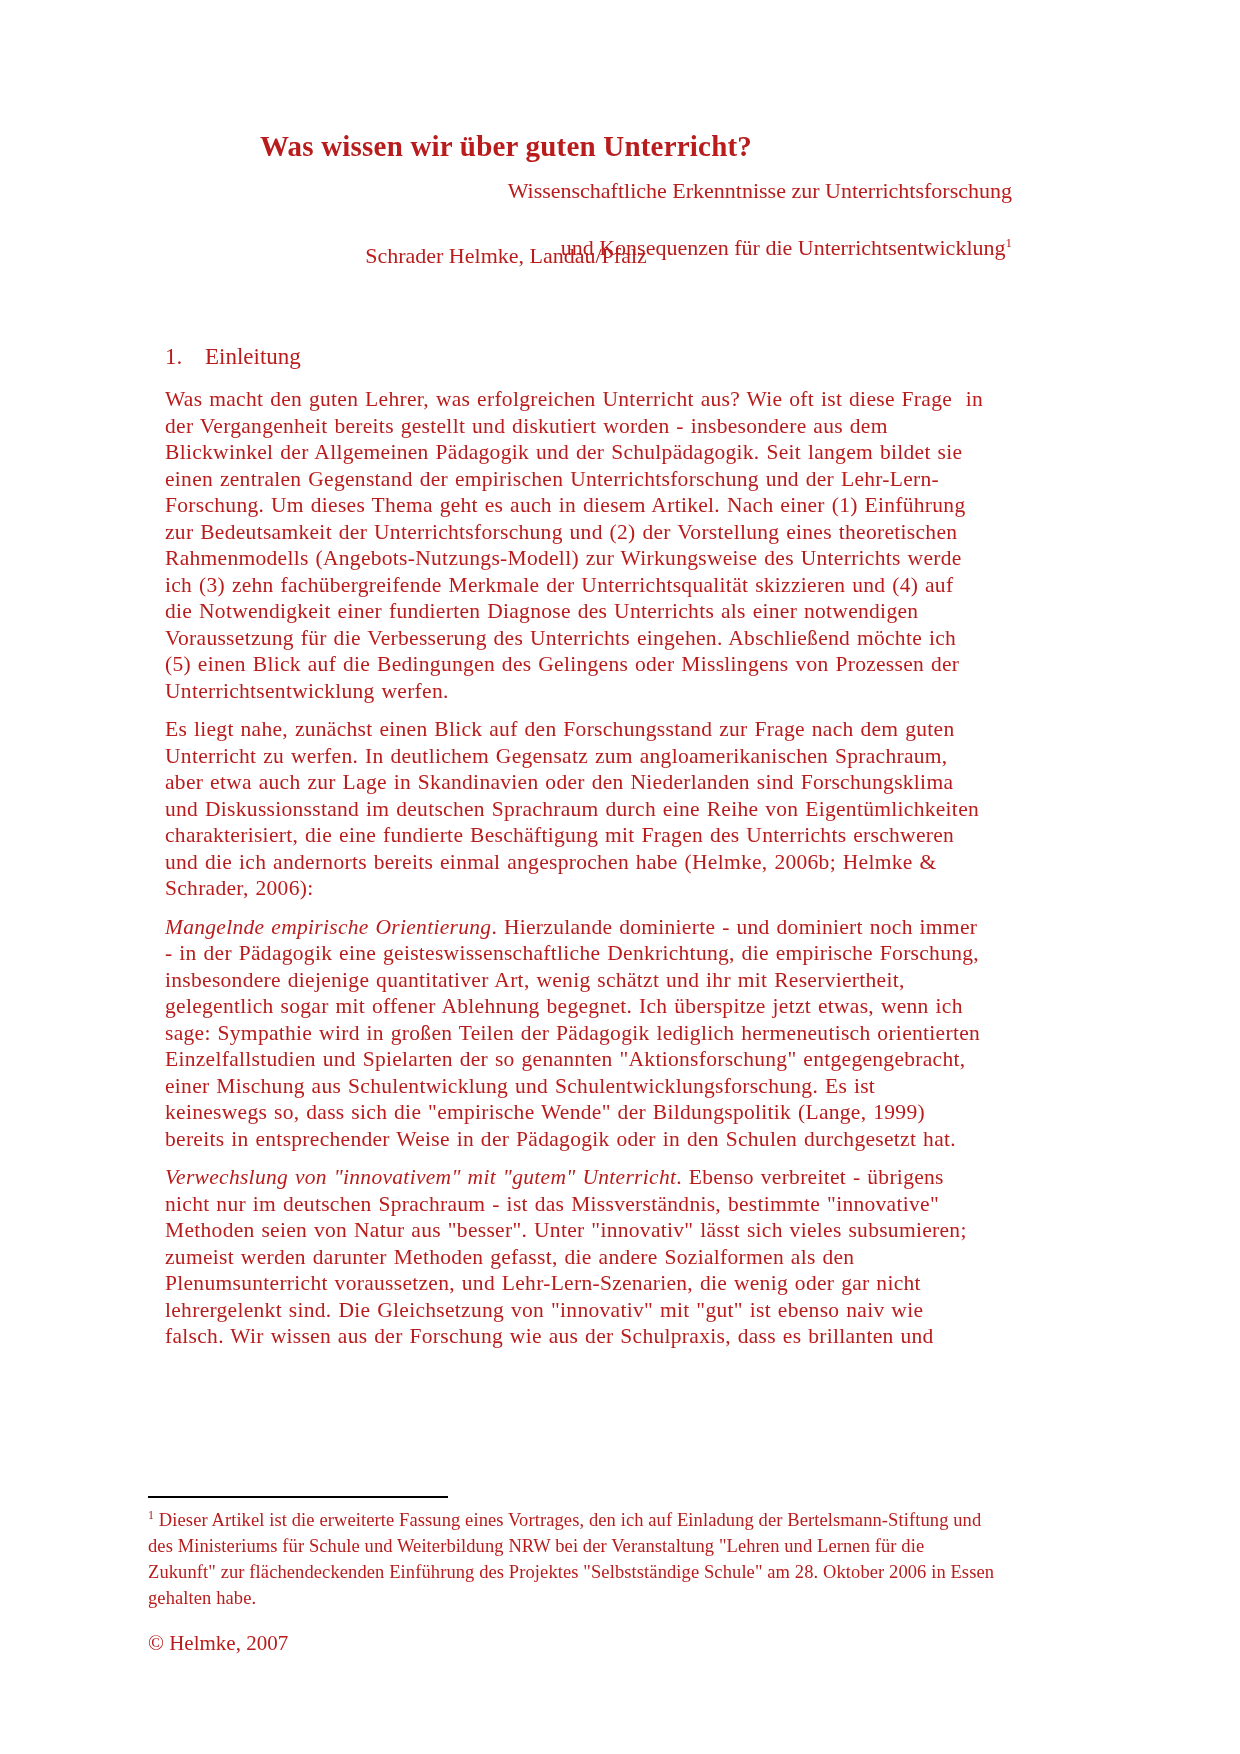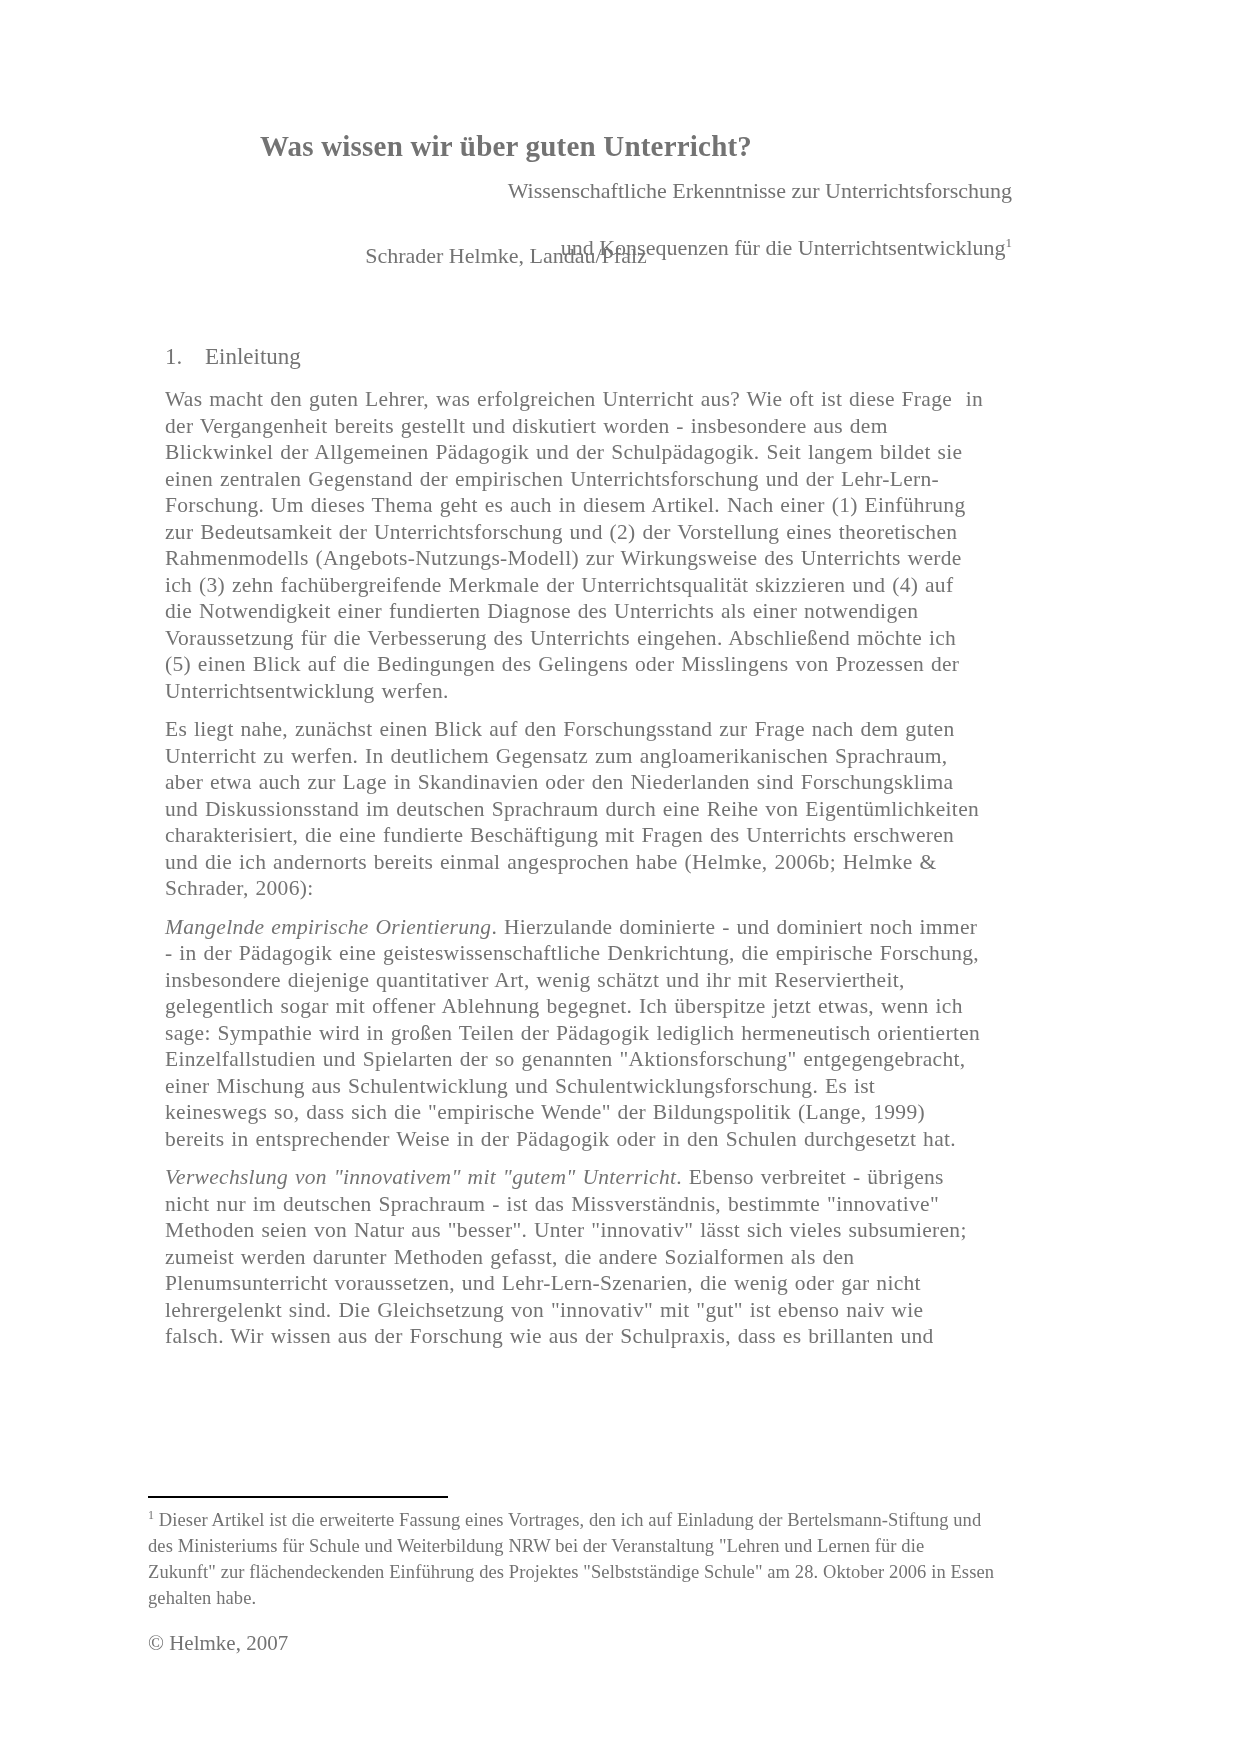--- a/index.html
+++ b/index.html
@@ -5,21 +5,21 @@
   html, body {
     margin: 0;
     padding: 0;
     background: #ffffff;
   }
   .page {
     position: relative;
     width: 1012px;
     height: 1754px;
     background: #ffffff;
-    color: #737373;
+    color: #b91c1c;
     font-family: "Liberation Serif", "DejaVu Serif", serif;
     overflow: hidden;
   }
   .doc-title {
     position: absolute;
     top: 130px;
     left: 0;
     width: 100%;
     text-align: center;
     font-size: 29px;

